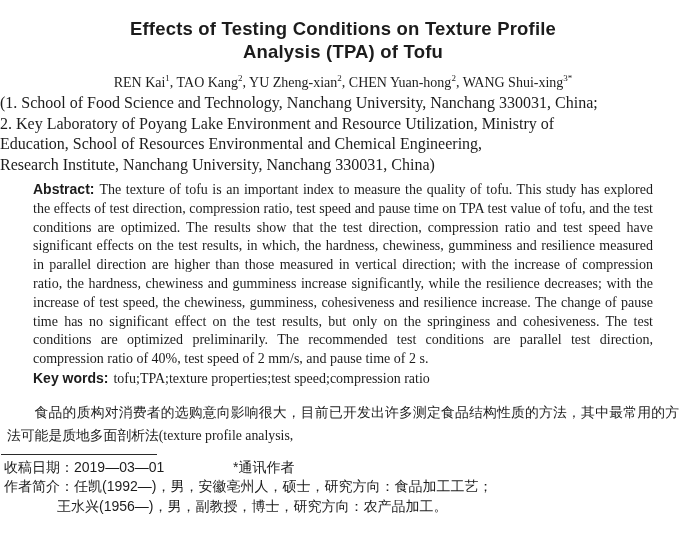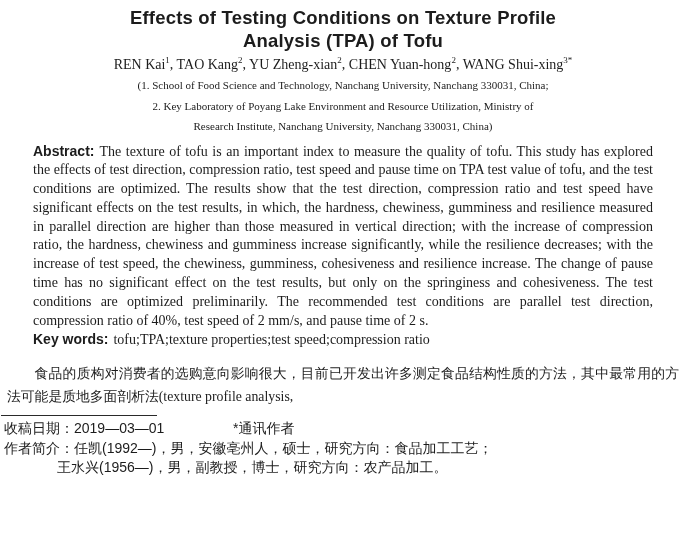--- a/index.html
+++ b/index.html
@@ -3,43 +3,43 @@
 <meta charset="utf-8">
 <style>
   html, body { margin: 0; padding: 0; }
   body {
     width: 686px; height: 545px;
     background: #ffffff;
     color: #1c1c1c;
     font-family: "Liberation Serif", "DejaVu Serif", serif;
     overflow: hidden;
   }
-  .page { padding-top: 6px; }
+  .page { padding-top: 17px; }
 
   .title-line {
     text-align: center;
     font-family: "Liberation Sans", "DejaVu Sans", sans-serif;
     font-weight: 600;
     font-size: 18.5px;
     line-height: 23px;
     letter-spacing: 0.2px;
   }
 
   .authors {
     text-align: center;
     font-size: 14px;
     line-height: 19px;
-    margin-top: 3px;
+    margin-top: 10px;
     white-space: nowrap;
   }
   .authors sup { font-size: 9px; line-height: 0; }
 
   .affiliations {
-    text-align: center;
-    font-size: 11px;
+    text-align: left;
+    font-size: 16px;
     line-height: 20.5px;
     margin-top: 1px;
   }
 
   .abstract-block {
     margin: 5px 33px 4px 33px;
     font-size: 14px;
     line-height: 18.8px;
     text-align: justify;
   }
@@ -84,20 +84,21 @@
 <div class="page">
 
   <div class="title-line">Effects of Testing Conditions on Texture Profile</div>
   <div class="title-line">Analysis (TPA) of Tofu</div>
 
   <div class="authors"><span><span>REN Kai</span><sup>1</sup></span><span>, </span><span><span>TAO Kang</span><sup>2</sup></span><span>, </span><span><span>YU Zheng-xian</span><sup>2</sup></span><span>, </span><span><span>CHEN Yuan-hong</span><sup>2</sup></span><span>, </span><span><span>WANG Shui-xing</span><sup>3*</sup></span></div>
 
   <div class="affiliations">
     <div>(1. School of Food Science and Technology, Nanchang University, Nanchang 330031, China;</div>
     <div>2. Key Laboratory of Poyang Lake Environment and Resource Utilization, Ministry of</div>
+    <div>Education, School of Resources Environmental and Chemical Engineering,</div>
     <div>Research Institute, Nanchang University, Nanchang 330031, China)</div>
   </div>
 
   <div class="abstract-block">
     <div><span class="inline-label">Abstract:</span><span>The texture of tofu is an important index to measure the quality of tofu. This study has explored the effects of test direction, compression ratio, test speed and pause time on TPA test value of tofu, and the test conditions are optimized. The results show that the test direction, compression ratio and test speed have significant effects on the test results, in which, the hardness, chewiness, gumminess and resilience measured in parallel direction are higher than those measured in vertical direction; with the increase of compression ratio, the hardness, chewiness and gumminess increase significantly, while the resilience decreases; with the increase of test speed, the chewiness, gumminess, cohesiveness and resilience increase. The change of pause time has no significant effect on the test results, but only on the springiness and cohesiveness. The test conditions are optimized preliminarily. The recommended test conditions are parallel test direction, compression ratio of 40%, test speed of 2 mm/s, and pause time of 2 s.</span></div>
     <div class="keywords-line"><span class="inline-label">Key words:</span><span>tofu;TPA;texture properties;test speed;compression ratio</span></div>
   </div>
 
   <div class="columns">
     <div class="col col-left">

